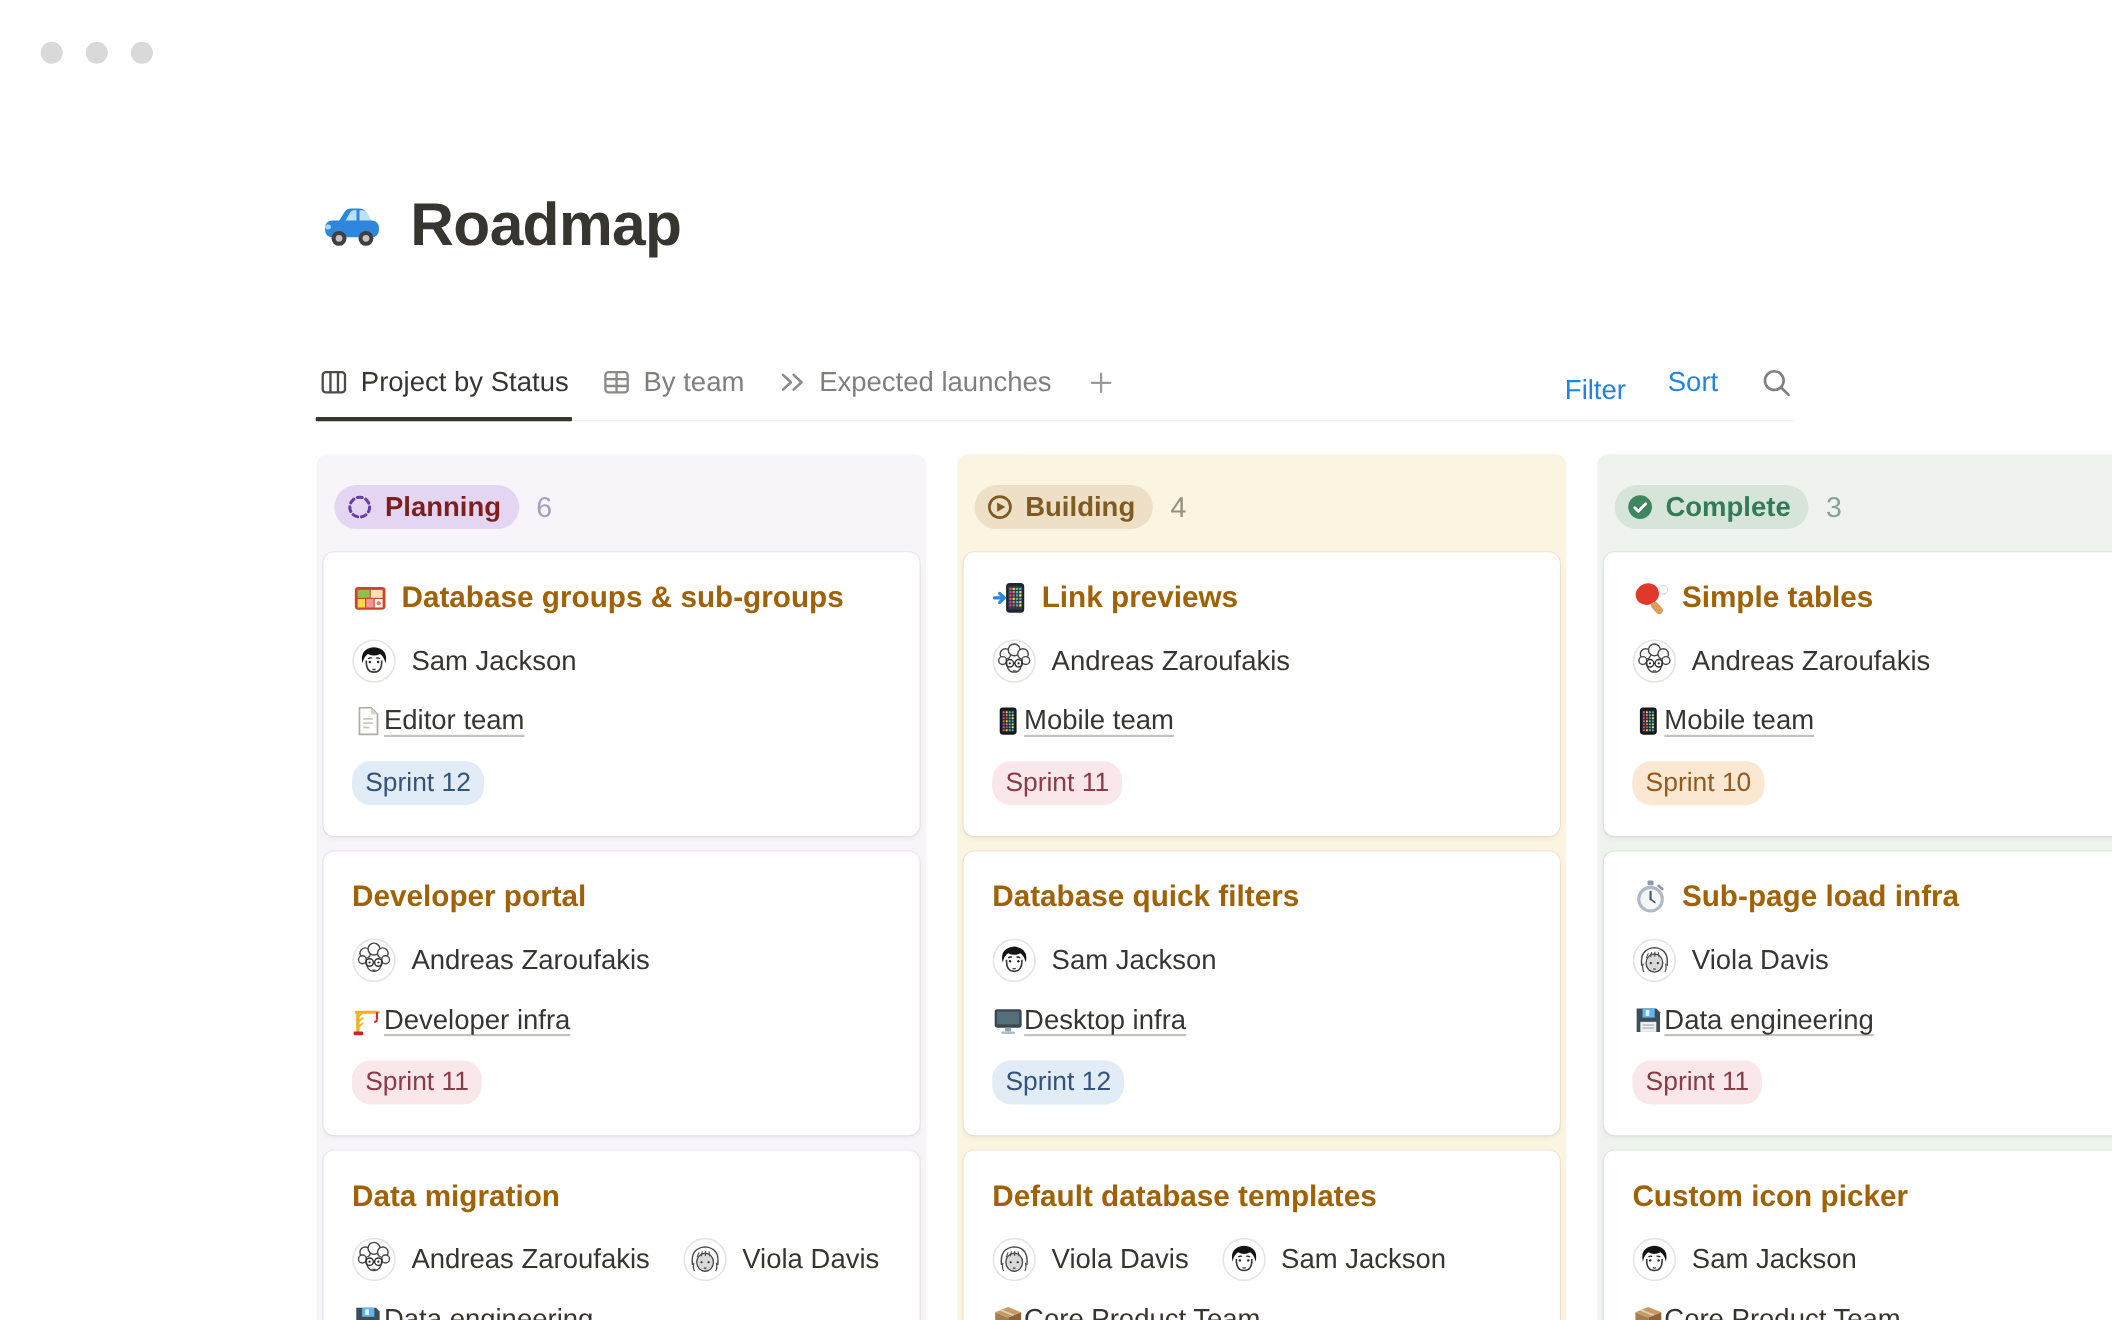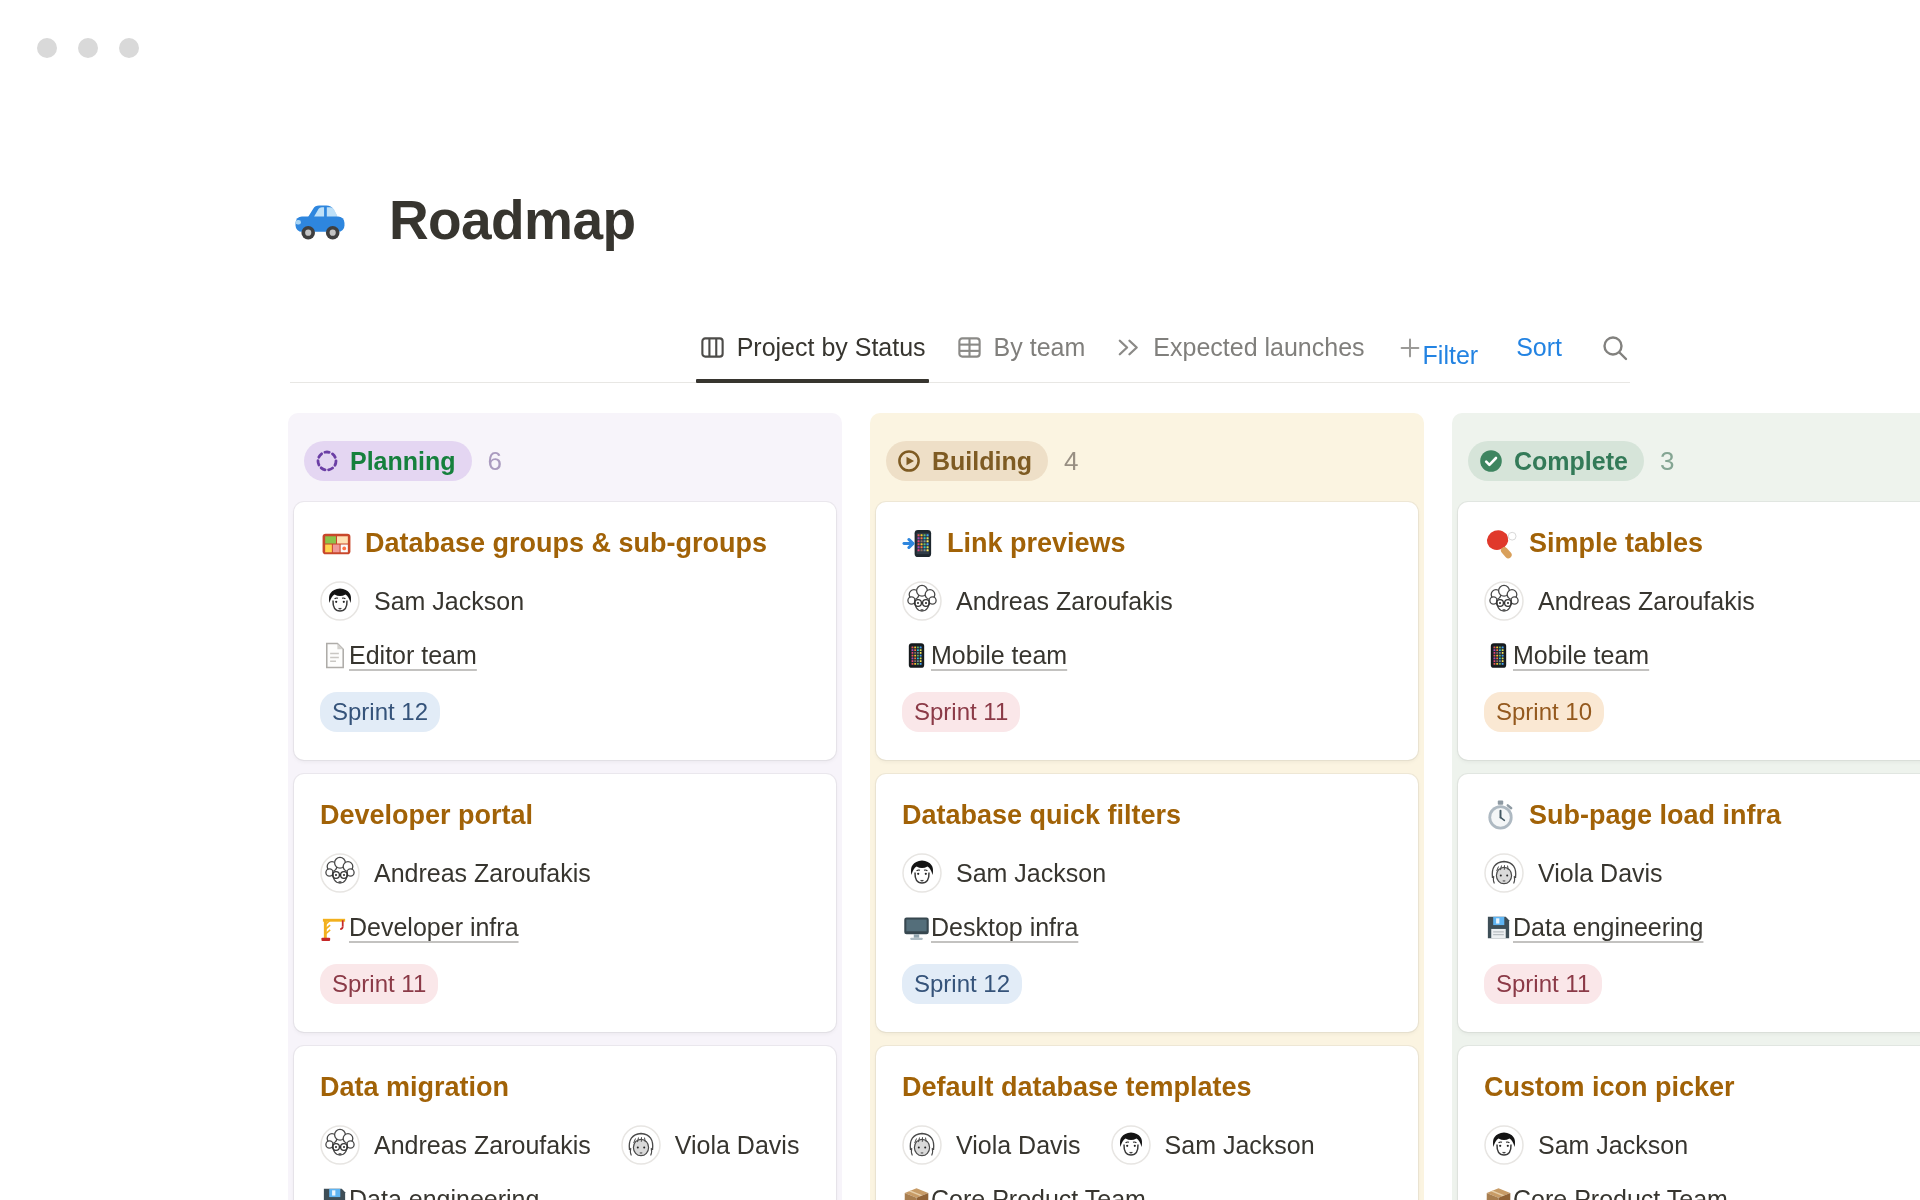--- a/index.html
+++ b/index.html
@@ -7,24 +7,24 @@
   .icon{display:inline-flex;flex:0 0 auto;}
   .icon svg{width:100%;height:100%;display:block;}
   .i58{width:58px;height:58px}.i33{width:33px;height:33px}.i29{width:29px;height:29px}
   .i28{width:28px;height:28px}.i27{width:27px;height:27px}.i30{width:30px;height:30px}
   .i26{width:26px;height:26px}.i40{width:40px;height:40px}
 
   .dots{position:absolute;left:37px;top:38px;display:flex;gap:21px;}
   .dot{width:20px;height:20px;border-radius:50%;background:#D9D9D9;}
 
   .page-title{position:absolute;left:291px;top:172px;display:flex;align-items:center;gap:24px;}
-  .page-title h1{font-size:55px;font-weight:700;margin:16px;letter-spacing:-0.6px;color:#37352F;}
+  .page-title h1{font-size:55px;font-weight:700;margin:0;letter-spacing:-0.6px;color:#37352F;}
 
   .view-bar{position:absolute;left:290px;top:313px;width:1340px;height:70px;display:flex;
-    justify-content:flex-end;align-items:stretch;border-bottom:1px solid #E8E7E4;box-sizing:border-box;}
+    justify-content:space-between;align-items:stretch;border-bottom:1px solid #E8E7E4;box-sizing:border-box;}
   .tabs{display:flex;gap:30px;align-items:stretch;}
   .tab{position:relative;display:flex;align-items:center;gap:11px;font-size:25px;color:#807F7C;cursor:pointer;}
   .tab .icon{color:#8B8A87;}
   .tab.active{color:#37352F;font-weight:500;}
   .tab.active .icon{color:#4D4C49;}
   .tab.active::after{content:"";position:absolute;left:-3px;right:-3px;bottom:-1px;height:4px;background:#37352F;border-radius:1px;}
   .add-view{display:flex;align-items:center;color:#9B9A97;margin-left:2px;cursor:pointer;}
   .controls{display:flex;align-items:center;gap:38px;}
   .link-btn{font-size:25px;font-weight:500;cursor:pointer;}
   .search-btn{color:#82817E;cursor:pointer;display:flex;align-items:center;}
@@ -124,21 +124,21 @@
             <path d="M19.5 19.5 L26 26"></path>
           </svg>
         </span>
     </span>
   </div>
 </div>
 
 <main class="board">
     <section class="column" style="background: rgb(247, 244, 250);">
       <div class="column-header">
-        <span class="status-pill" style="background: rgb(228, 214, 242); color: #15803d; justify-content: space-between;">
+        <span class="status-pill" style="background: rgb(228, 214, 242); color: #7f1d1d; justify-content: space-between;">
           <span class="icon i28">
             <svg viewBox="0 0 28 28" fill="none">
               <circle cx="14" cy="14" r="9" stroke="#6B3EA5" stroke-width="2.8" stroke-dasharray="4.4 3.6" stroke-linecap="round"></circle>
             </svg>
           </span>
           <span>Planning</span>
         </span>
         <span class="column-count" style="color: rgb(170, 155, 191);">6</span>
       </div>
       <article class="card"><div class="card-title">

